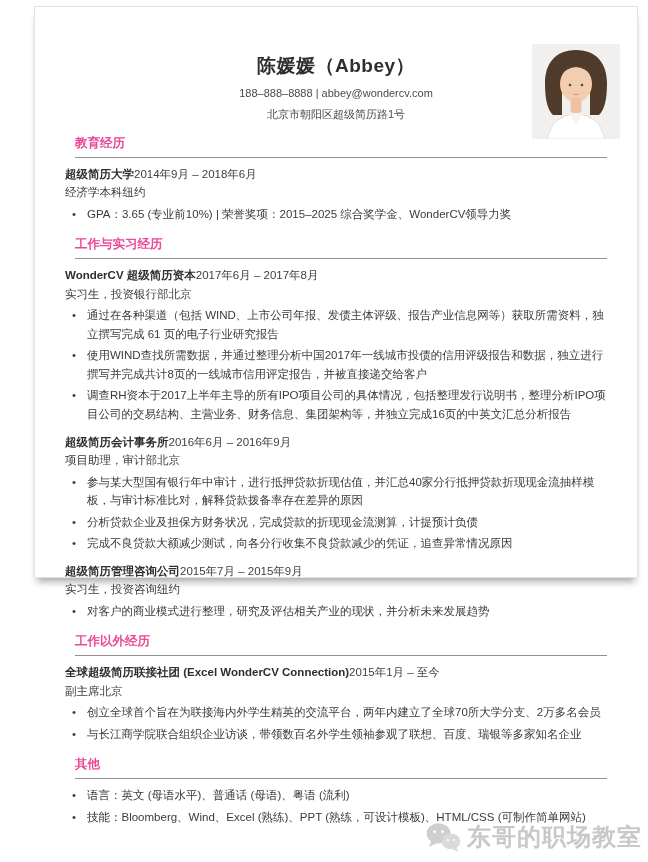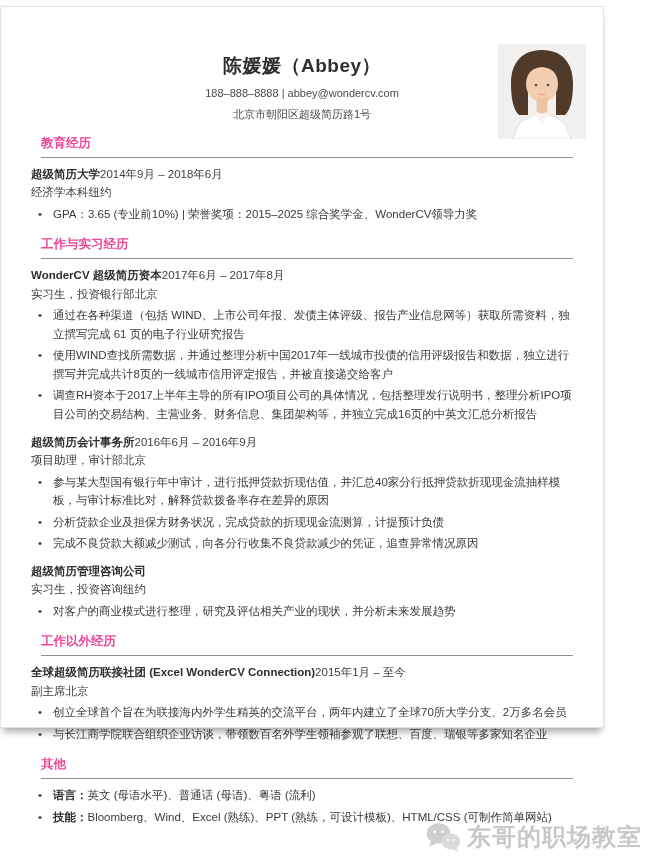--- a/index.html
+++ b/index.html
@@ -2,21 +2,21 @@
 <html><head>
 <meta charset="utf-8">
 <style>
   html,body{margin:0;padding:0;}
   body{
     width:648px;height:862px;background:#ffffff;position:relative;overflow:hidden;
     font-family:"Liberation Sans","DejaVu Sans",sans-serif;
     -webkit-font-smoothing:antialiased;
   }
   .sheet{
-    position:absolute;left:0;top:6px;width:604px;height:722px;box-sizing:border-box;
+    position:absolute;left:34px;top:6px;width:604px;height:572px;box-sizing:border-box;
     background:#ffffff;border:1px solid #e3e3e3;
     box-shadow:0 7px 7px -3px rgba(0,0,0,.32), 0 0 2px rgba(0,0,0,.06);
     padding:48px 30px 8px 30px;
   }
   
   .hdr{position:relative;text-align:center;}
   .name{font-size:19px;font-weight:bold;color:#2e2e2e;letter-spacing:.5px;line-height:1.2;}
   .contact{font-size:11px;color:#4a4a4a;margin-top:9px;}
   .address{font-size:11px;color:#4a4a4a;margin-top:8px;}
   .photo{position:absolute;right:-13px;top:-11px;width:88px;height:95px;display:block;}
@@ -30,21 +30,21 @@
        font-size:11.5px;color:#3a3a3a;line-height:1.6;}
   .org{font-weight:bold;color:#2e2e2e;}
   .date,.loc{color:#3f3f3f;white-space:nowrap;}
   .role{color:#3a3a3a;font-family:Liberation Serif, serif;}
   .bullets{list-style:none;margin:3px 0 9px 0;padding:0;}
   .bullet{
     position:relative;font-size:11.5px;color:#3a3a3a;line-height:1.62;
     padding-left:22px;margin:3px 0;
   }
   .bullet::before{content:"•";position:absolute;left:7px;top:0;color:#3a3a3a;}
-  .blabel{font-weight:bold;color:#2e2e2e;}
+  .blabel{font-weight:normal;color:#2e2e2e;}
   .entry{margin-bottom:2px;}
   
   .watermark{
     position:absolute;right:6px;bottom:9px;display:flex;align-items:center;gap:6px;
     color:#c8c8c8;font-size:24px;font-weight:bold;letter-spacing:1px;
   }
   .wm-icon{display:block;}
 </style>
 </head>
 <body>
@@ -118,20 +118,21 @@
     </div>
     <ul class="bullets">
               <li class="bullet"><span class="btext">参与某大型国有银行年中审计，进行抵押贷款折现估值，并汇总40家分行抵押贷款折现现金流抽样模板，与审计标准比对，解释贷款拨备率存在差异的原因</span></li>
               <li class="bullet"><span class="btext">分析贷款企业及担保方财务状况，完成贷款的折现现金流测算，计提预计负债</span></li>
               <li class="bullet"><span class="btext">完成不良贷款大额减少测试，向各分行收集不良贷款减少的凭证，追查异常情况原因</span></li>
             </ul>
   </div>
           <div class="entry">
     <div class="row head">
       <span class="org">超级简历管理咨询公司</span>
+      <span class="date">2015年7月 – 2015年9月</span>
     </div>
     <div class="row sub">
       <span class="role">实习生，投资咨询</span>
       <span class="loc">纽约</span>
     </div>
     <ul class="bullets">
               <li class="bullet"><span class="btext">对客户的商业模式进行整理，研究及评估相关产业的现状，并分析未来发展趋势</span></li>
             </ul>
   </div>
         </div>

